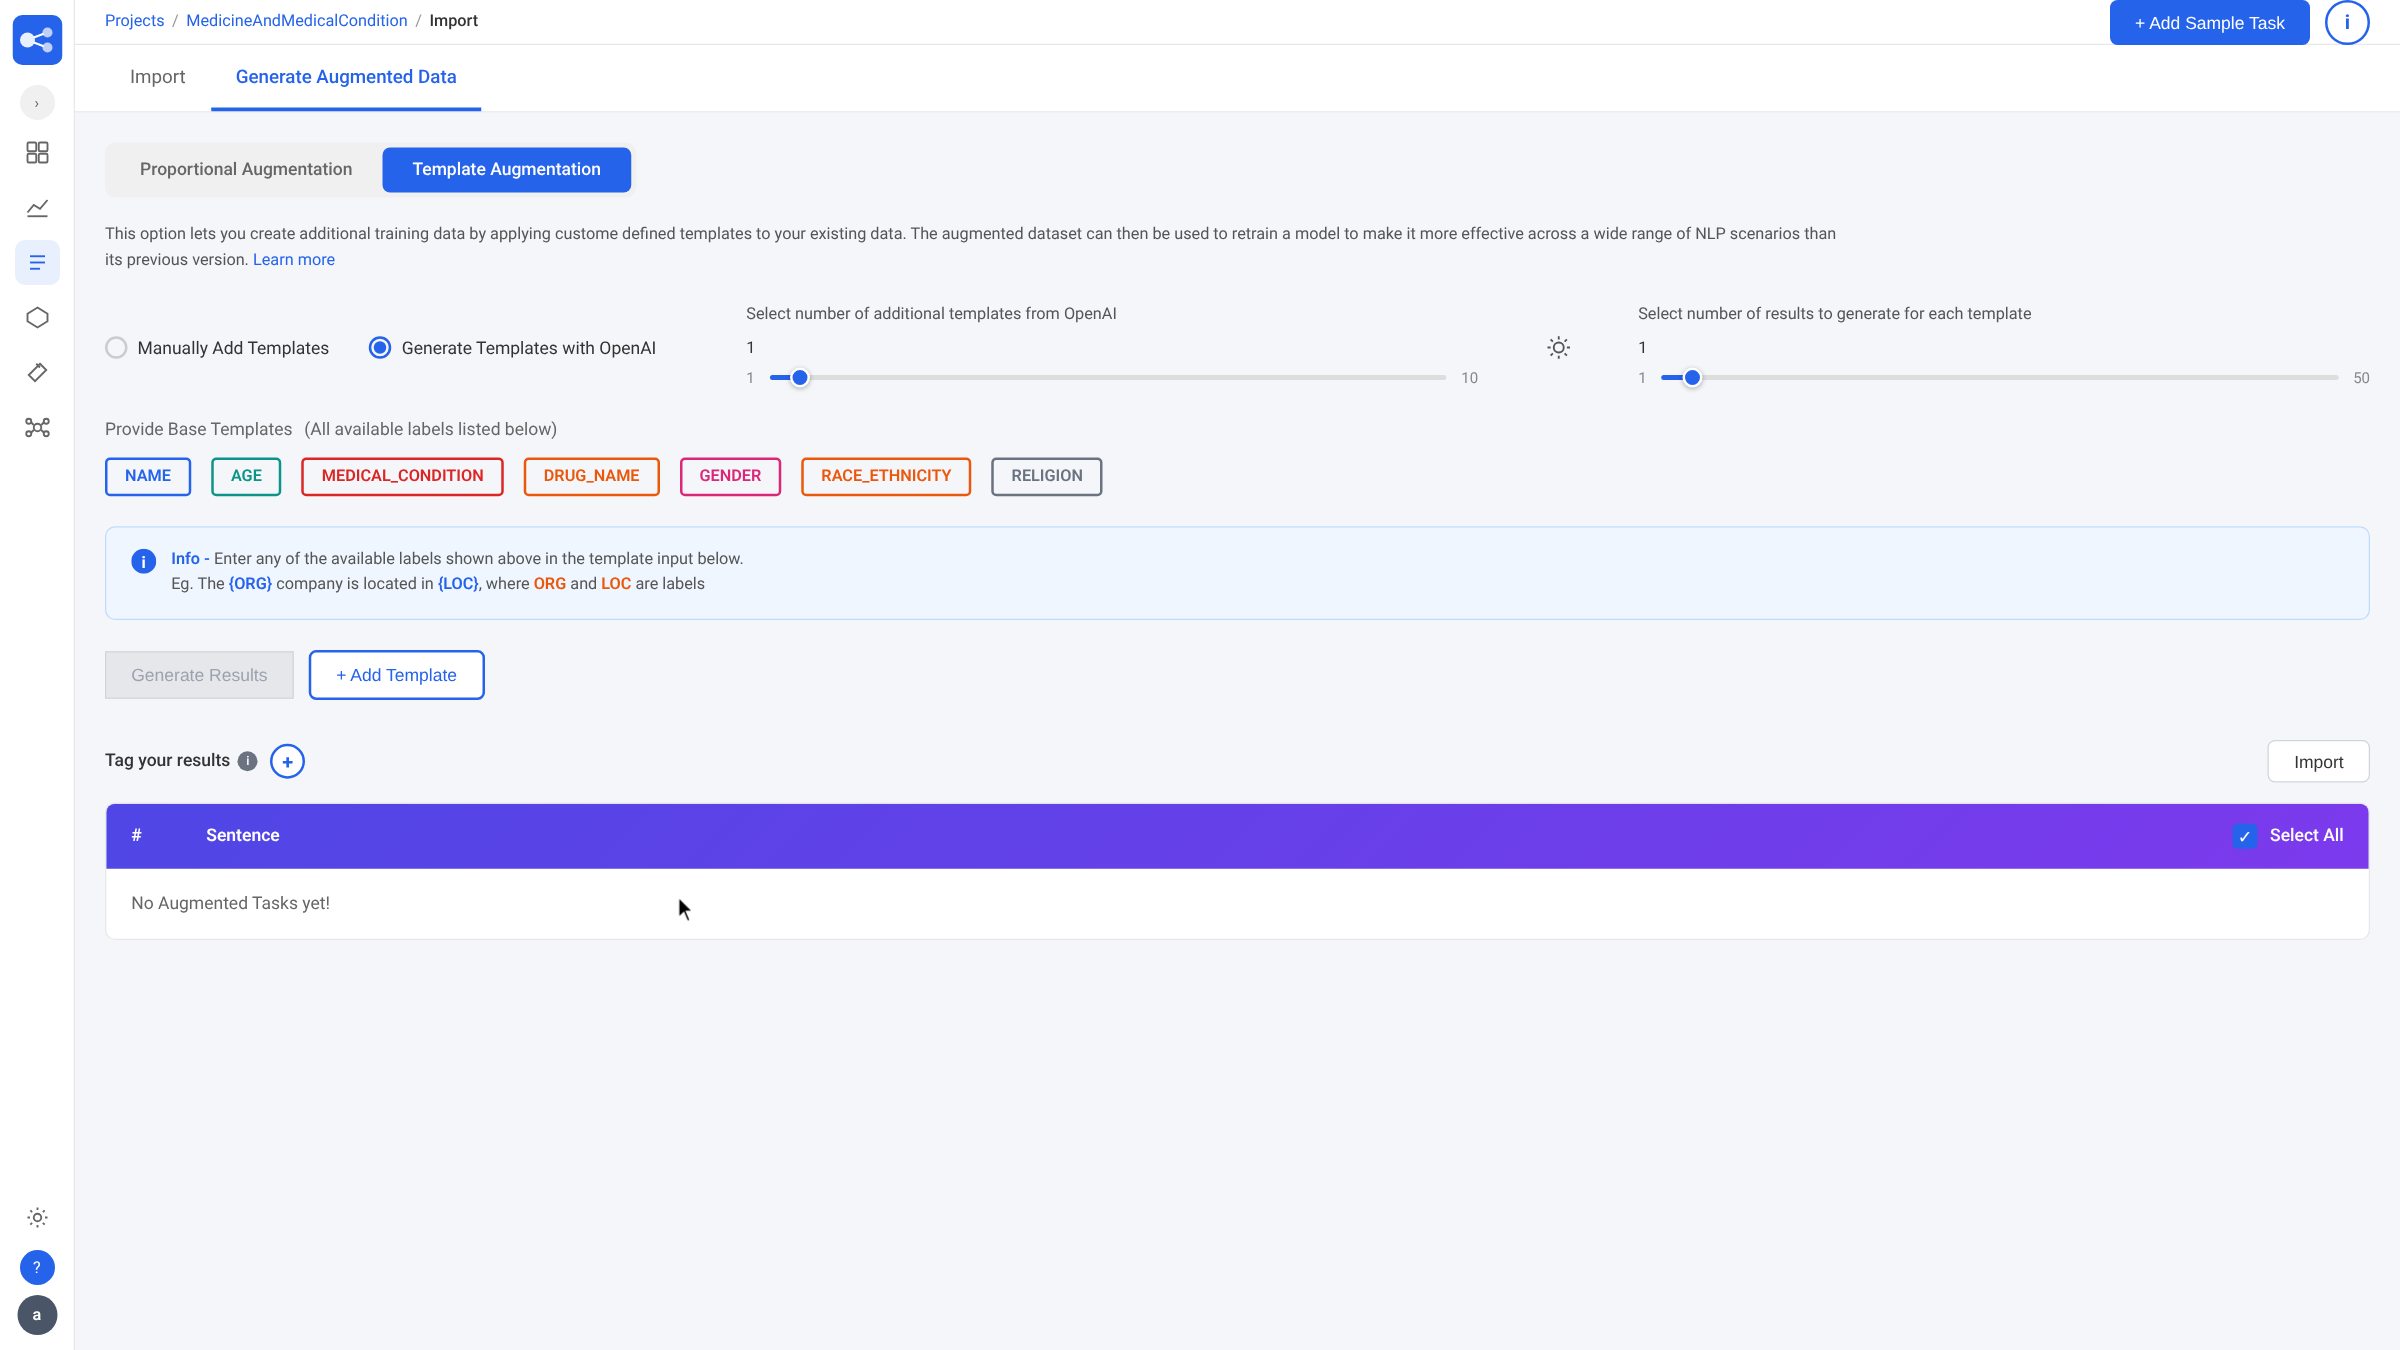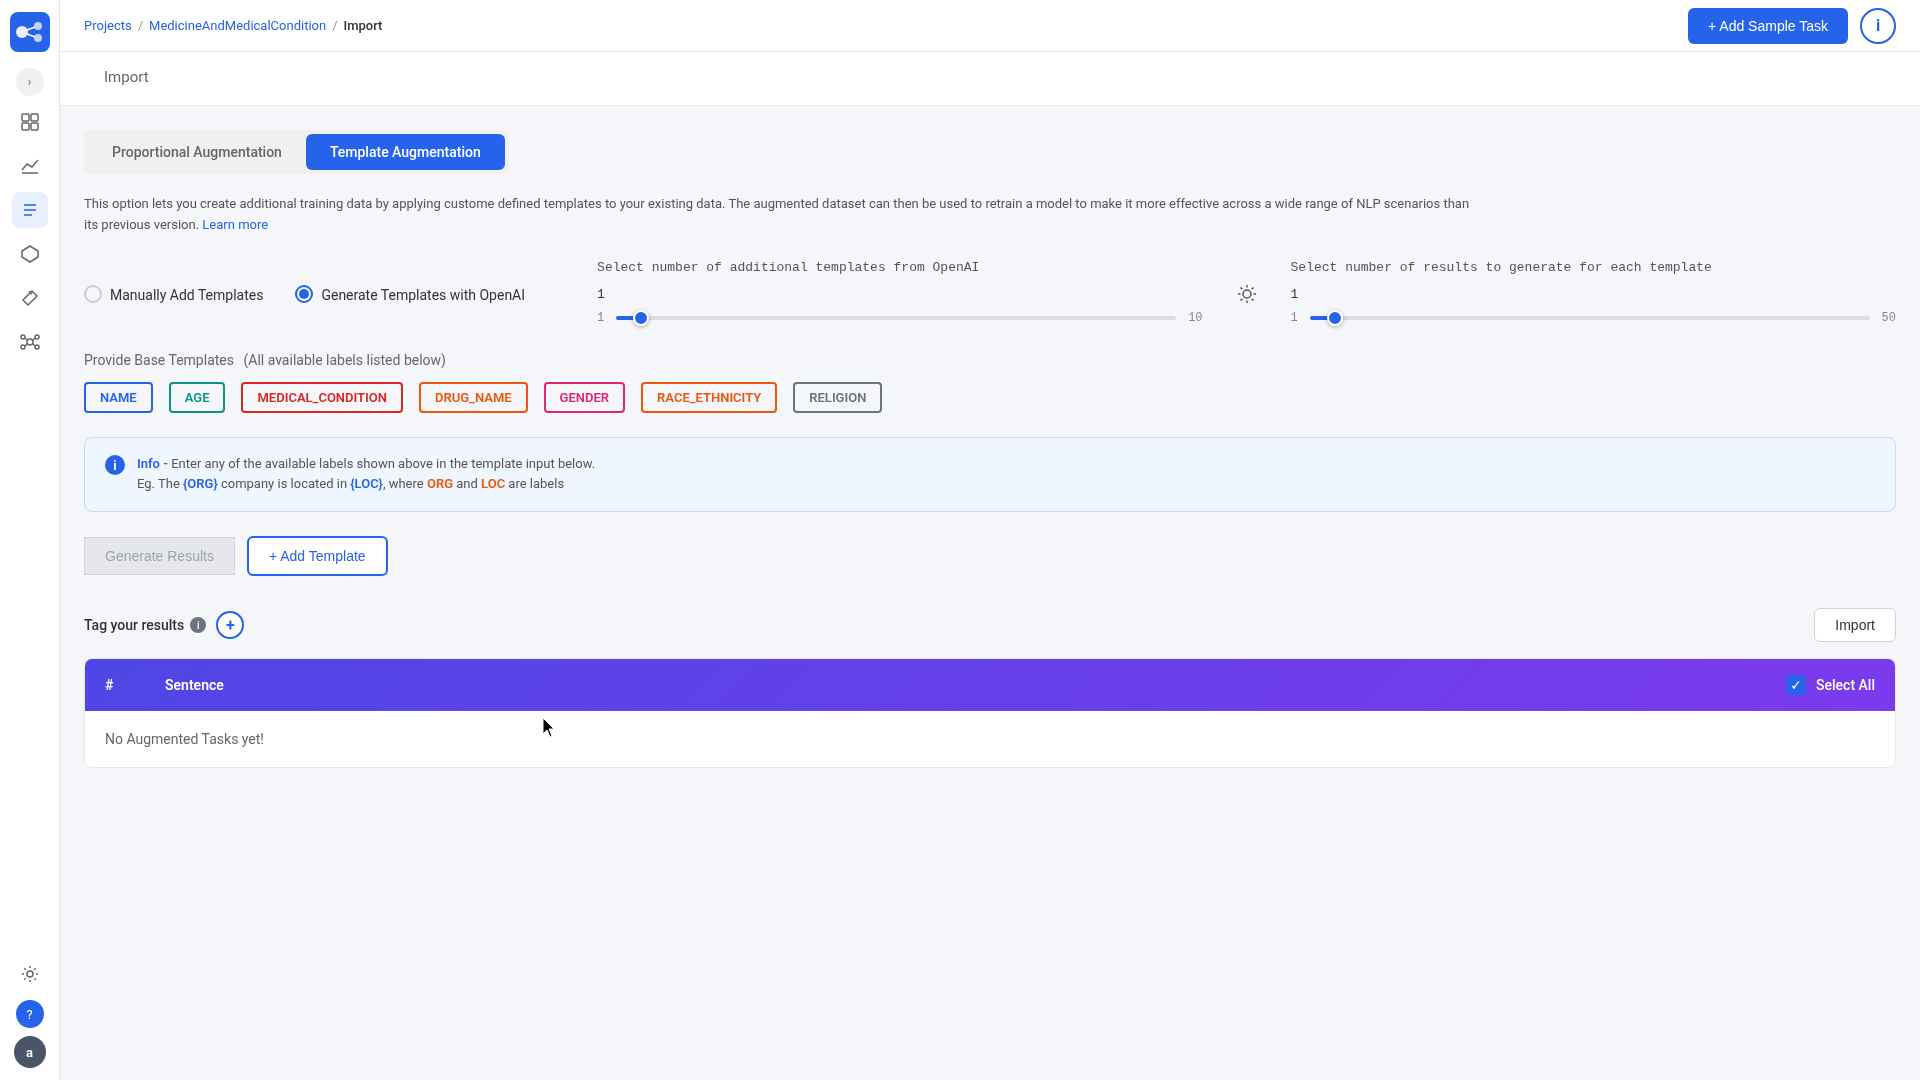--- a/index.html
+++ b/index.html
@@ -15,21 +15,21 @@
     .sidebar-icon { width: 36px; height: 36px; display: flex; align-items: center; justify-content: center; border-radius: 8px; cursor: pointer; color: #666; font-size: 18px; }
     .sidebar-icon.active { background: #e8f0fe; color: #2563eb; }
     .sidebar-bottom { margin-top: auto; display: flex; flex-direction: column; align-items: center; gap: 8px; }
     .avatar-circle { width: 32px; height: 32px; border-radius: 50%; background: #4a5568; color: white; display: flex; align-items: center; justify-content: center; font-size: 13px; font-weight: 600; cursor: pointer; }
     .help-circle { width: 28px; height: 28px; border-radius: 50%; background: #2563eb; color: white; display: flex; align-items: center; justify-content: center; font-size: 13px; cursor: pointer; }
 
     
     .main-content { margin-left: 60px; flex: 1; display: flex; flex-direction: column; }
 
     
-    .top-header { display: flex; align-items: center; justify-content: space-between; padding: 10px 24px; background: #fff; border-bottom: 1px solid #e8e8e8; height: 52px; }
+    .top-header { display: flex; align-items: center; justify-content: space-between; padding: 10px 24px; background: #fff; border-bottom: 1px solid #e8e8e8; height: 36px; }
     .breadcrumb { display: flex; align-items: center; gap: 6px; color: #666; font-size: 13px; }
     .breadcrumb-link { color: #2563eb; text-decoration: none; cursor: pointer; }
     .breadcrumb-sep { color: #999; }
     .breadcrumb-current { color: #333; font-weight: 500; }
     .add-sample-btn { background: #2563eb; color: white; border: none; padding: 10px 20px; border-radius: 6px; cursor: pointer; font-size: 14px; font-weight: 500; display: flex; align-items: center; gap: 6px; }
     .header-right { display: flex; align-items: center; gap: 12px; }
     .info-btn { width: 36px; height: 36px; border-radius: 50%; border: 2px solid #2563eb; color: #2563eb; background: #fff; display: flex; align-items: center; justify-content: center; cursor: pointer; font-size: 16px; font-weight: bold; }
 
     
     .nav-tabs { display: flex; gap: 0; background: #fff; padding: 0 24px; border-bottom: 1px solid #e8e8e8; }
@@ -199,20 +199,21 @@
         <span class="breadcrumb-current">Import</span>
       </div>
       <div class="header-right">
         <button class="add-sample-btn">+ Add Sample Task</button>
         <div class="info-btn">i</div>
       </div>
     </div>
 
     <div class="nav-tabs">
       <div class="nav-tab">Import</div>
+      <div class="nav-tab active">Generate Augmented Data</div>
     </div>
 
     <div class="page-content">
 
       <div class="aug-tabs">
         <div class="aug-tab">Proportional Augmentation</div>
         <div class="aug-tab active">Template Augmentation</div>
       </div>
 
       <p class="description">
@@ -222,21 +223,21 @@
       <div class="radio-group">
         <label class="radio-option">
           <div class="radio-circle"></div>
           <span>Manually Add Templates</span>
         </label>
         <label class="radio-option">
           <div class="radio-circle selected"></div>
           <span>Generate Templates with OpenAI</span>
         </label>
 
-        <div style="margin-left: 40px; display: flex; align-items: flex-start; gap: 30px; flex: 1; font-family: Liberation Mono, monospace;">
+        <div style="margin-left: 40px; display: flex; align-items: flex-start; gap: 50px; flex: 1;">
 
           <div class="slider-group">
             <div class="slider-label">Select number of additional templates from OpenAI</div>
             <div class="slider-value">1</div>
             <div style="display: flex; align-items: center; gap: 12px;">
               <span class="slider-min">1</span>
               <div class="slider-wrapper" style="flex: 1;">
                 <div class="slider-track">
                   <div class="slider-fill"></div>
                   <div class="slider-thumb"></div>

